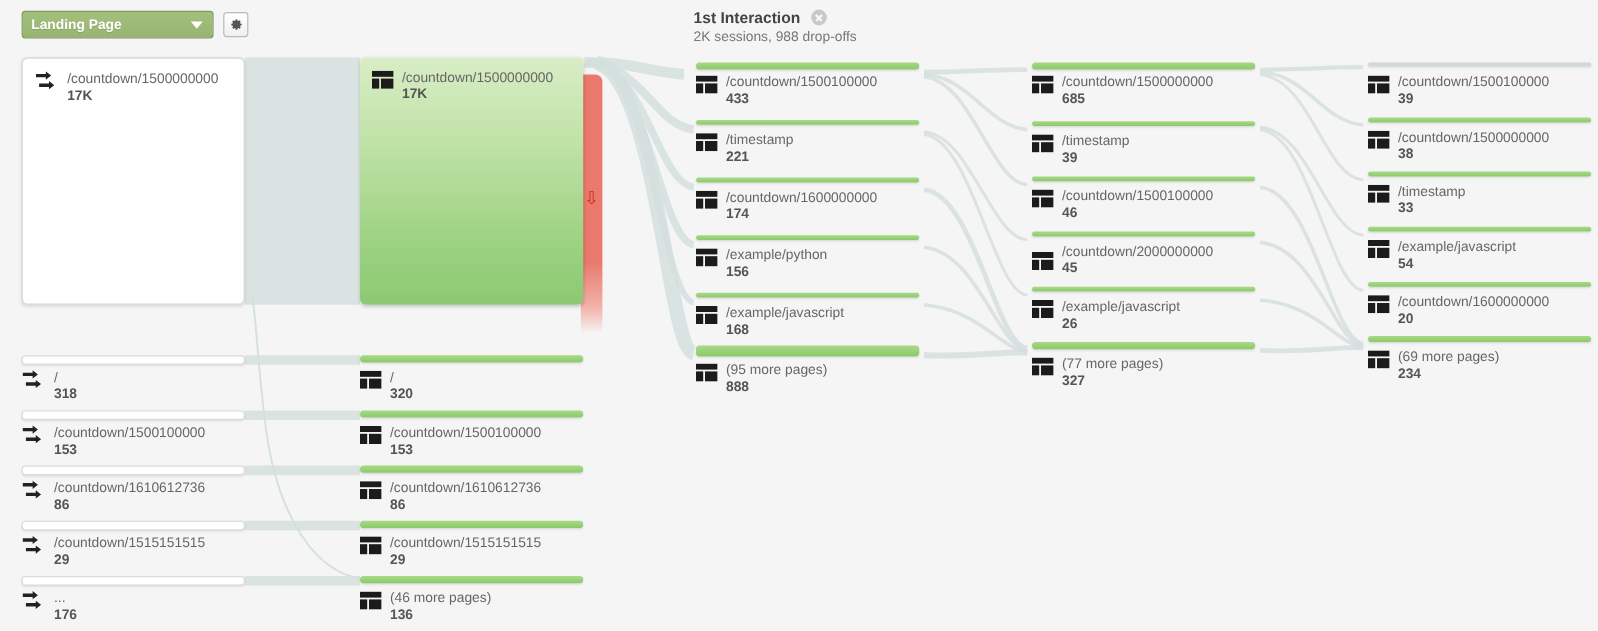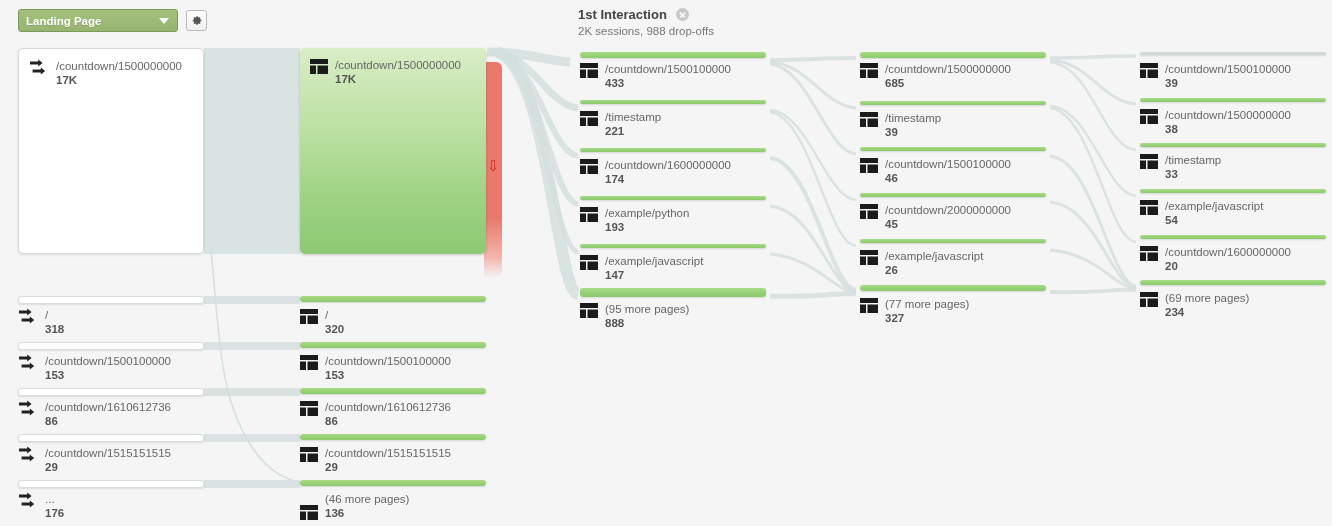--- a/index.html
+++ b/index.html
@@ -461,21 +461,21 @@
       <div>
         <div class="node-label">/countdown/1515151515</div>
         <div class="node-value">29</div>
       </div>
     </div>
   </div>
 
   <div class="node" style="left:300px; top:480px; width:186px;">
     <div class="node-bar green" style="width:186px;"></div>
 
-    <div class="node-body" style="top:12px;align-items:flex-end;">
+    <div class="node-body" style="top:12px;">
       <svg class="page-icon" width="18" height="15" viewBox="0 0 18 15">
         <rect x="0" y="0" width="18" height="5" fill="#1b1b1b"></rect>
           <rect x="0" y="6.5" width="6" height="8.5" fill="#1b1b1b"></rect>
           <rect x="7.5" y="6.5" width="10.5" height="8.5" fill="#1b1b1b"></rect>
       </svg>
       <div>
         <div class="node-label">(46 more pages)</div>
         <div class="node-value">136</div>
       </div>
     </div>
@@ -533,37 +533,37 @@
     <div class="node-bar green" style="width:186px; height:4px;"></div>
 
     <div class="node-body" style="top:10px;">
       <svg class="page-icon" width="18" height="15" viewBox="0 0 18 15">
         <rect x="0" y="0" width="18" height="5" fill="#1b1b1b"></rect>
           <rect x="0" y="6.5" width="6" height="8.5" fill="#1b1b1b"></rect>
           <rect x="7.5" y="6.5" width="10.5" height="8.5" fill="#1b1b1b"></rect>
       </svg>
       <div>
         <div class="node-label">/example/python</div>
-        <div class="node-value">193</div>
+        <div class="node-value">156</div>
       </div>
     </div>
   </div>
 
   <div class="node" style="left:580px; top:244px; width:186px;">
     <div class="node-bar green" style="width:186px; height:4px;"></div>
 
     <div class="node-body" style="top:10px;">
       <svg class="page-icon" width="18" height="15" viewBox="0 0 18 15">
         <rect x="0" y="0" width="18" height="5" fill="#1b1b1b"></rect>
           <rect x="0" y="6.5" width="6" height="8.5" fill="#1b1b1b"></rect>
           <rect x="7.5" y="6.5" width="10.5" height="8.5" fill="#1b1b1b"></rect>
       </svg>
       <div>
         <div class="node-label">/example/javascript</div>
-        <div class="node-value">147</div>
+        <div class="node-value">168</div>
       </div>
     </div>
   </div>
 
   <div class="node" style="left:580px; top:288px; width:186px;">
     <div class="node-bar green" style="width:186px; height:9px;"></div>
 
     <div class="node-body" style="top:14px;">
       <svg class="page-icon" width="18" height="15" viewBox="0 0 18 15">
         <rect x="0" y="0" width="18" height="5" fill="#1b1b1b"></rect>
@@ -621,21 +621,21 @@
       <div>
         <div class="node-label">/countdown/1500100000</div>
         <div class="node-value">46</div>
       </div>
     </div>
   </div>
 
   <div class="node" style="left:860px; top:193px; width:186px;">
     <div class="node-bar green" style="width:186px; height:4px;"></div>
 
-    <div class="node-body" style="top:10px;">
+    <div class="node-body" style="top:10px;align-items:center;">
       <svg class="page-icon" width="18" height="15" viewBox="0 0 18 15">
         <rect x="0" y="0" width="18" height="5" fill="#1b1b1b"></rect>
           <rect x="0" y="6.5" width="6" height="8.5" fill="#1b1b1b"></rect>
           <rect x="7.5" y="6.5" width="10.5" height="8.5" fill="#1b1b1b"></rect>
       </svg>
       <div>
         <div class="node-label">/countdown/2000000000</div>
         <div class="node-value">45</div>
       </div>
     </div>

